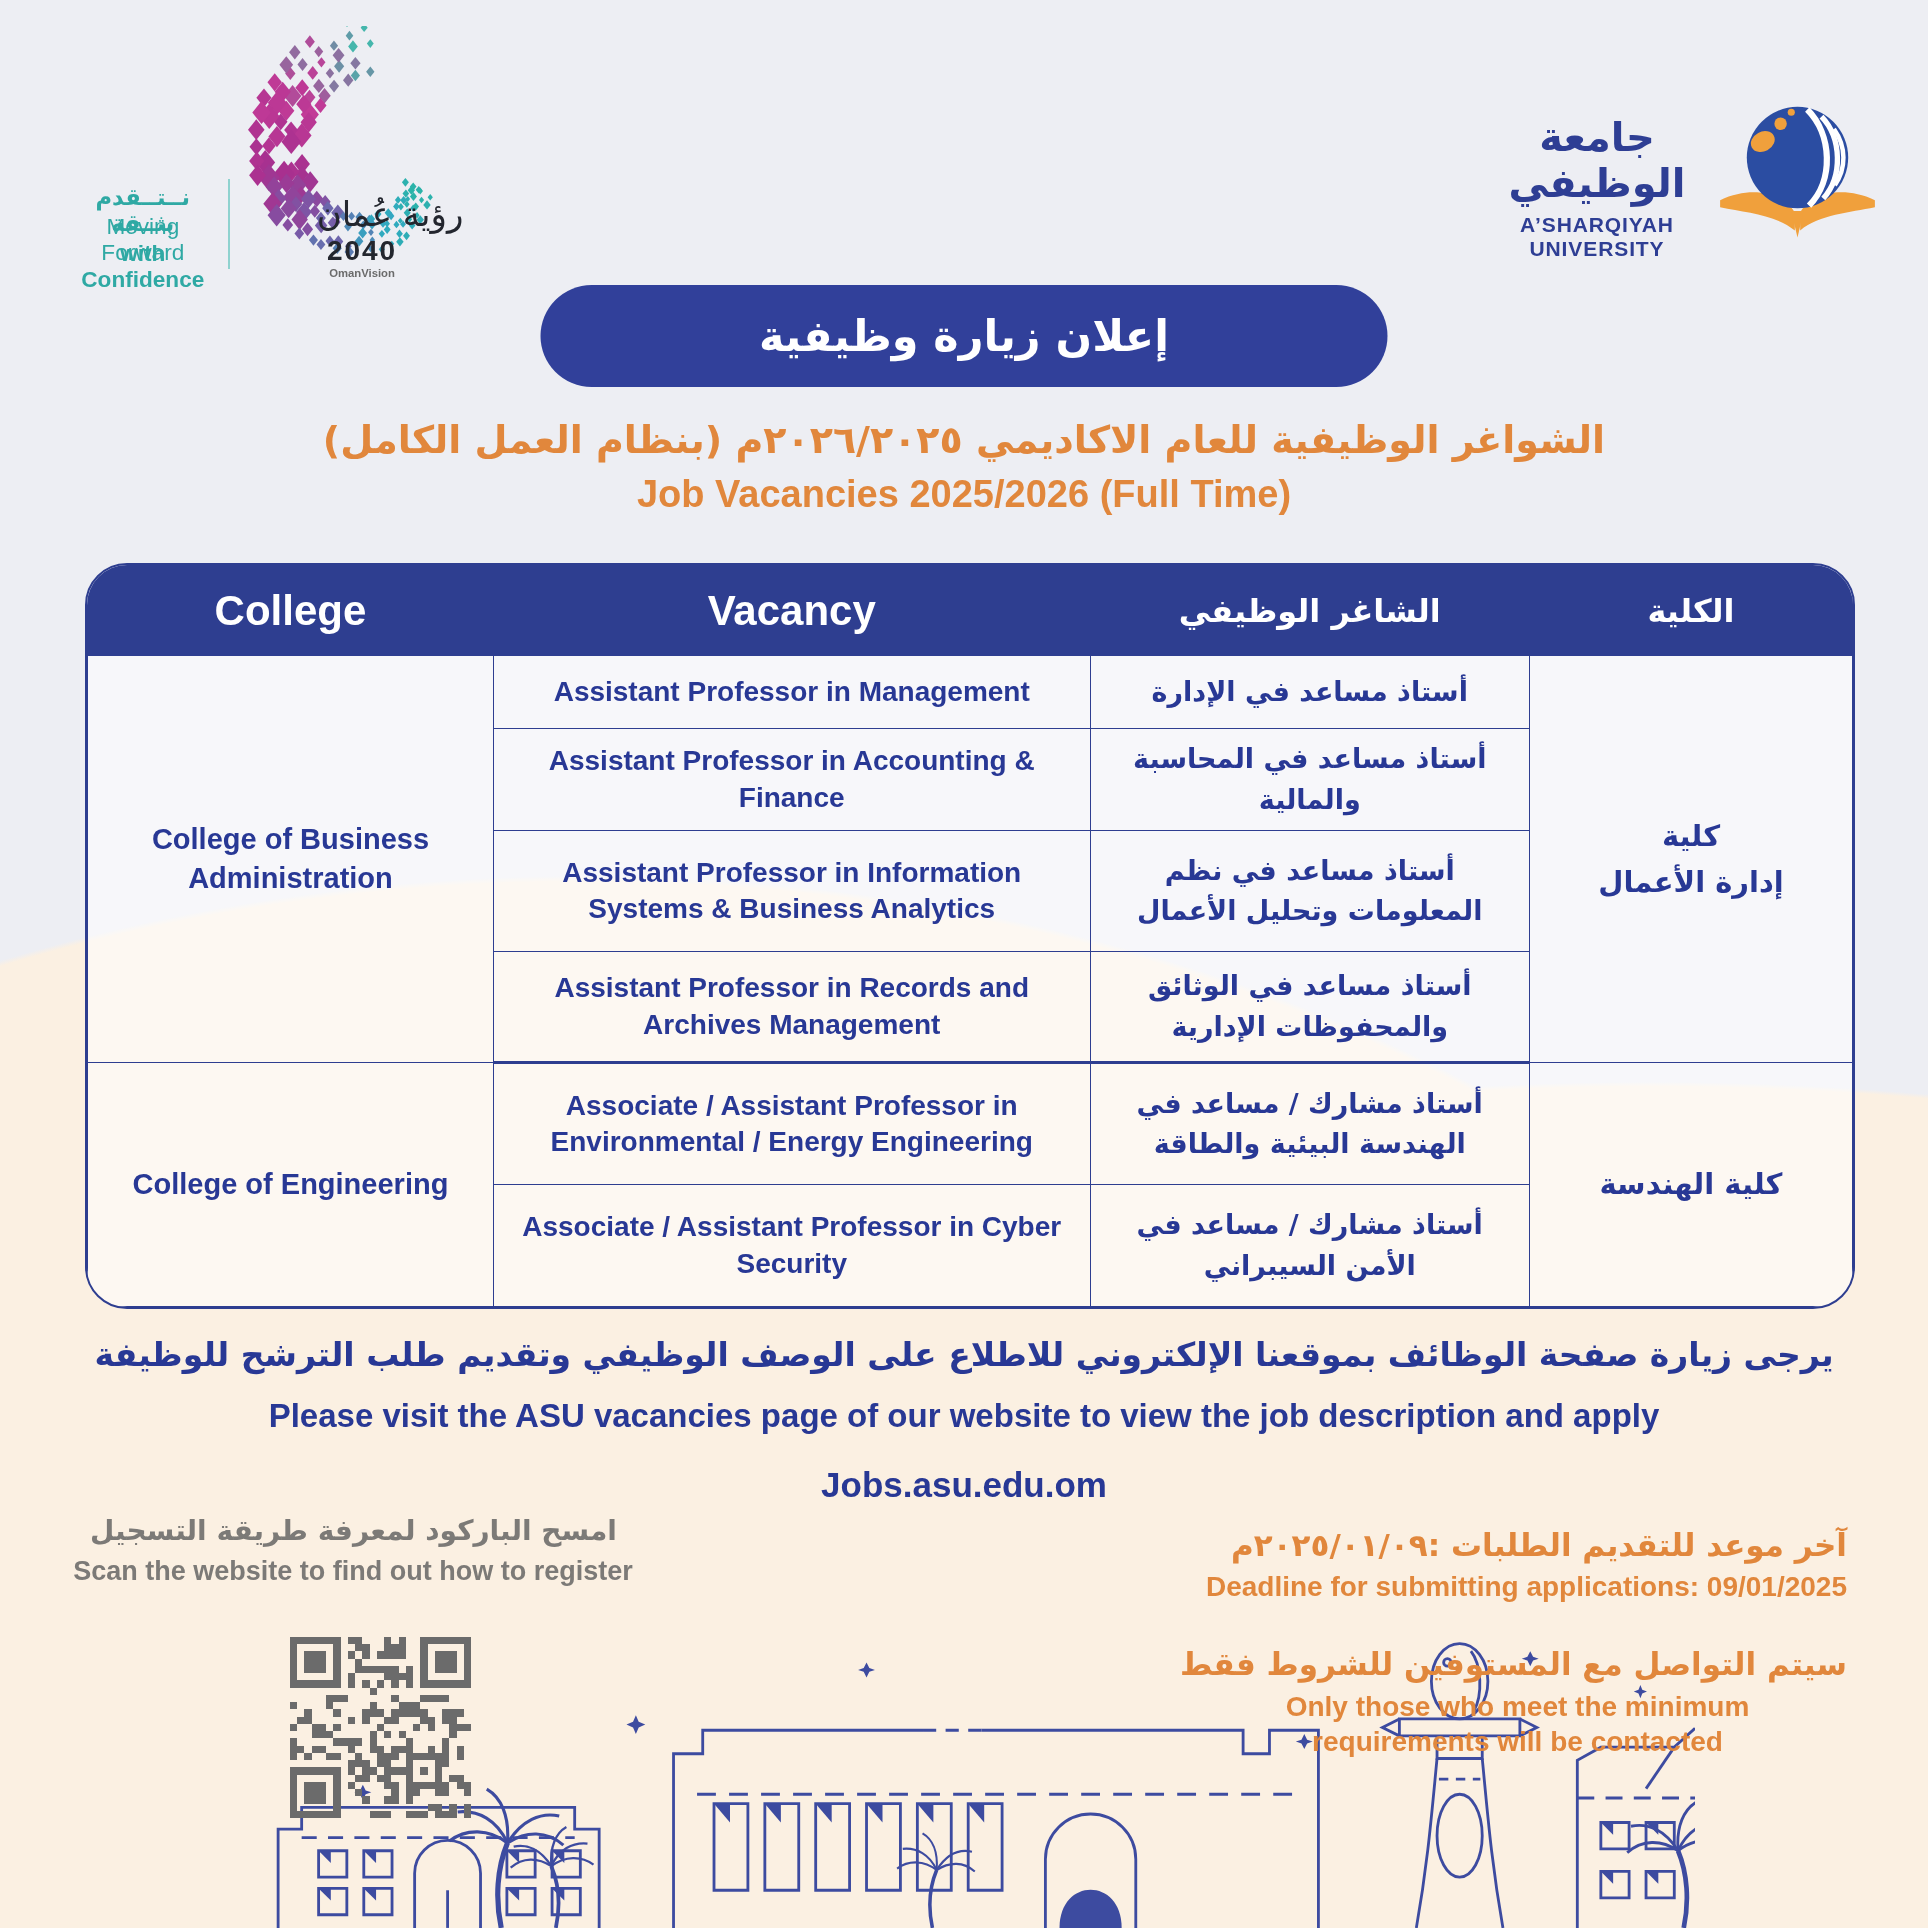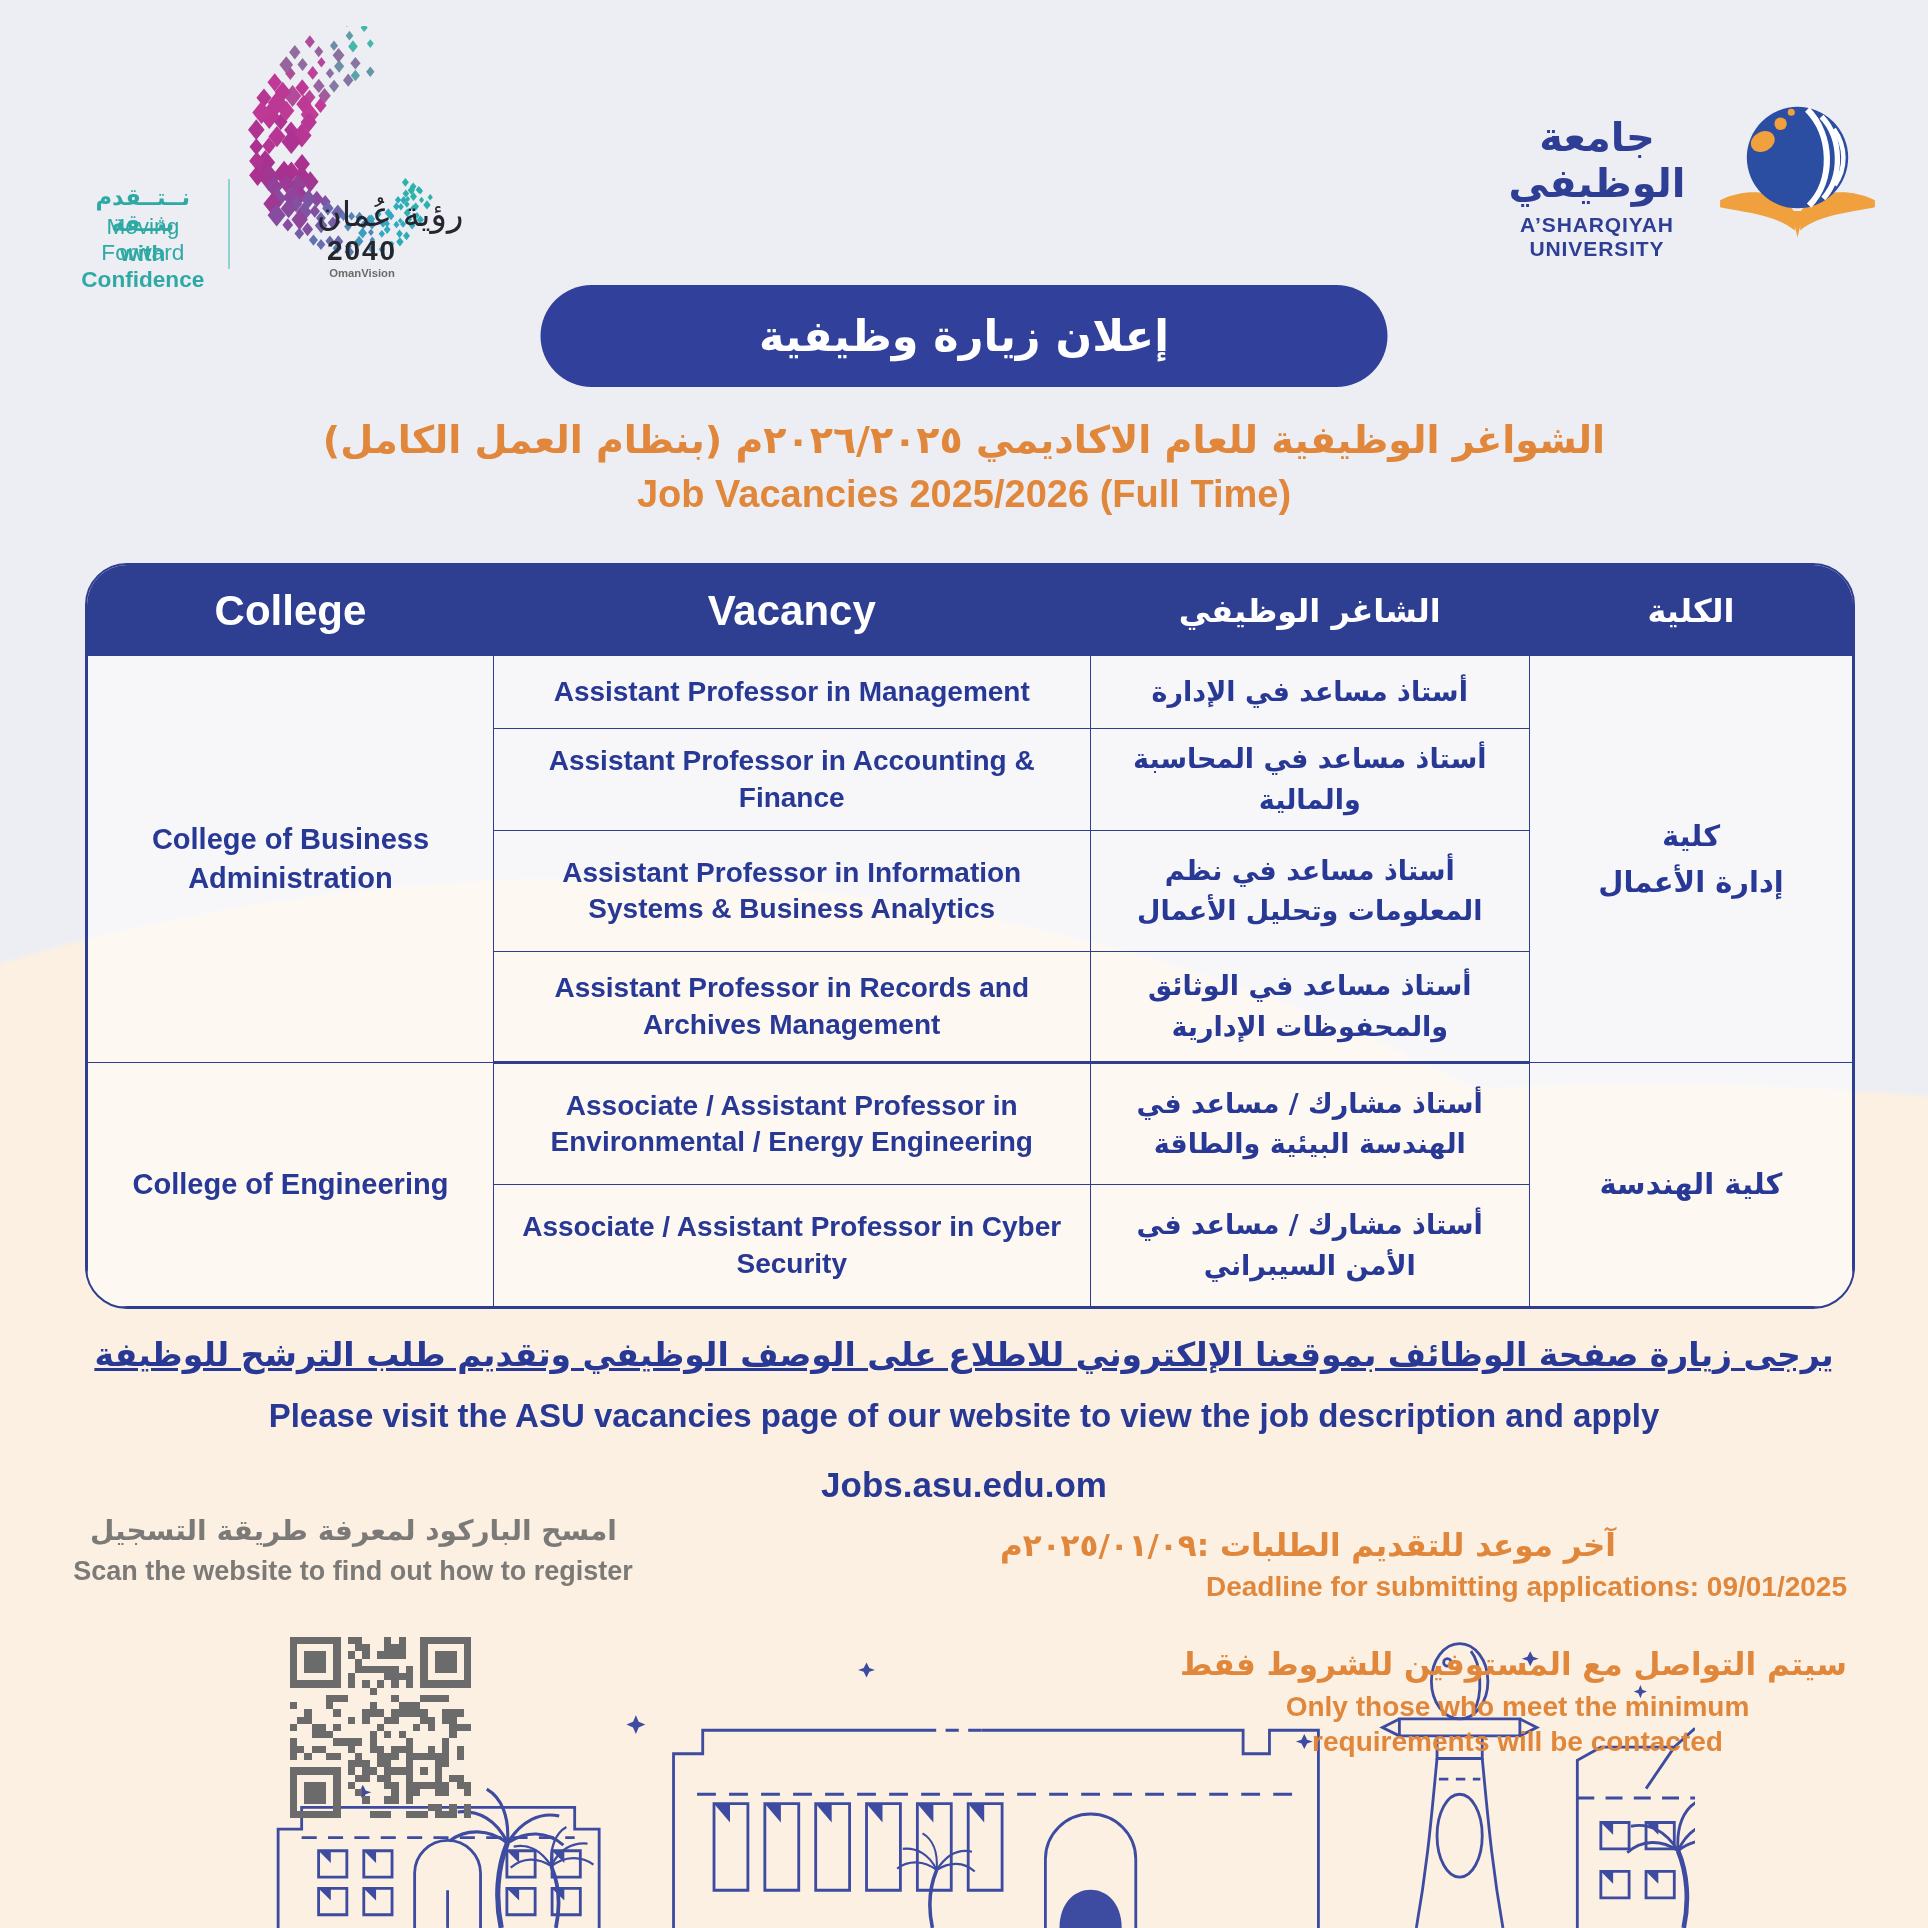--- a/index.html
+++ b/index.html
@@ -54,33 +54,33 @@
   thead th{background:#2E3E90;color:#ffffff;height:87px;font-size:42px;font-weight:bold;}
   thead th.ar{font-size:32px;}
   td.vac-en{font-size:28px;font-weight:bold;color:#283895;padding:5.6px 28px;line-height:1.3;}
   td.vac-ar{font-size:27px;font-weight:bold;color:#283895;padding:5.6px 22.6px;line-height:1.5;}
   td.college-en{font-size:29px;font-weight:bold;color:#283895;padding:5.6px 22.6px;line-height:1.35;}
   td.college-ar{font-size:29px;font-weight:bold;color:#283895;padding:19px 17px;line-height:1.6;
     white-space:pre-line;}
   tr.section-end td{border-bottom-width:3.8px;}
 
   
-  .footer-ar{top:1335px;color:#283895;font-size:33px;font-weight:bold;text-decoration:underline;}
+  .footer-ar{top:1335px;color:#283895;font-size:33px;font-weight:bold;}
   .footer-en{top:1397px;color:#283895;font-size:33px;font-weight:bold;}
   .footer-url{top:1465px;color:#283895;font-size:35px;font-weight:bold;}
 
   
   .scan-ar{left:71px;top:1514px;width:565px;text-align:center;color:#7C7A77;
     font-size:28px;font-weight:bold;}
   .scan-en{left:61px;top:1556px;width:584px;text-align:center;color:#7C7A77;
     font-size:27px;font-weight:bold;}
   .qr{left:290px;top:1637px;width:181px;height:181px;}
 
   
-  .deadline-ar{right:81px;top:1527px;width:847px;text-align:left;color:#E1873C;
+  .deadline-ar{right:81px;top:1527px;width:847px;text-align:right;color:#E1873C;
     font-size:31px;font-weight:bold;}
   .deadline-en{right:81px;top:1571px;width:847px;text-align:right;color:#E1873C;
     font-size:28px;font-weight:bold;}
   .contact-ar{right:81px;top:1646px;width:847px;text-align:right;color:#E1873C;
     font-size:31px;font-weight:bold;}
   .contact-en{right:109px;top:1689px;width:603px;text-align:center;color:#E1873C;
     font-size:28px;font-weight:bold;line-height:1.25;}
 
   .campus{left:264px;bottom:0;width:1431px;height:292px;}
 </style>

